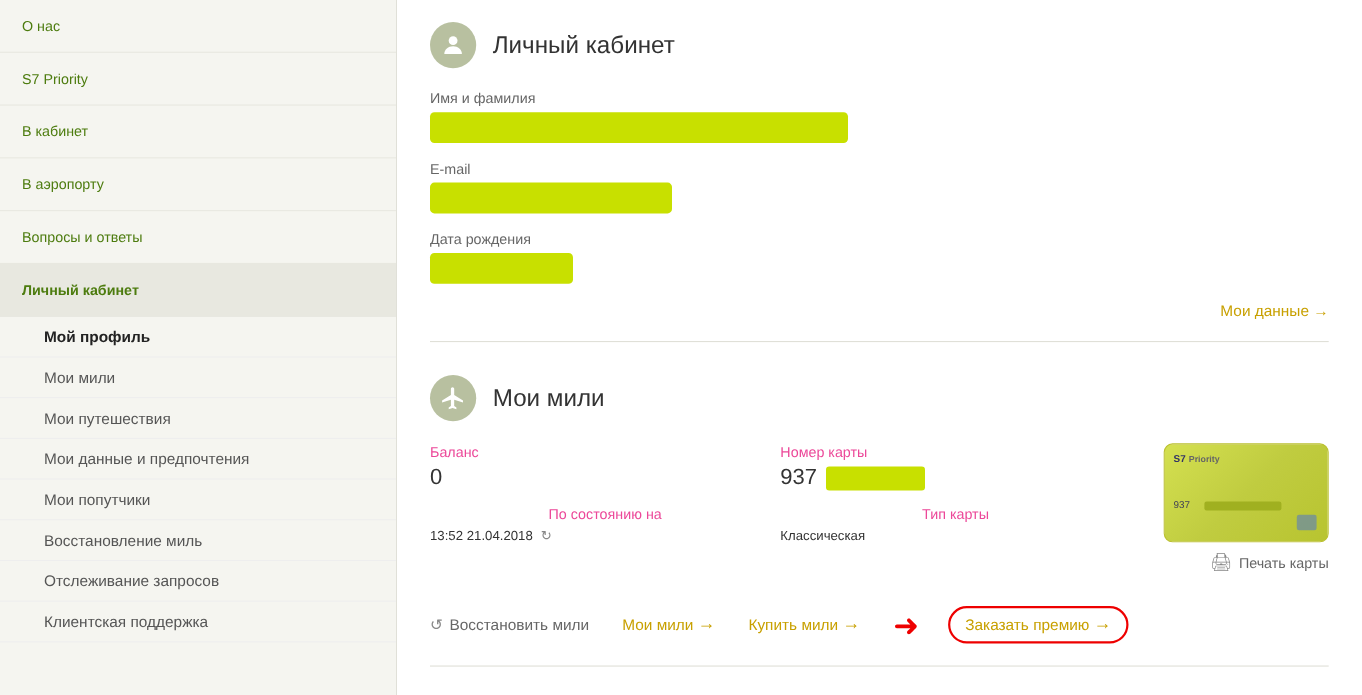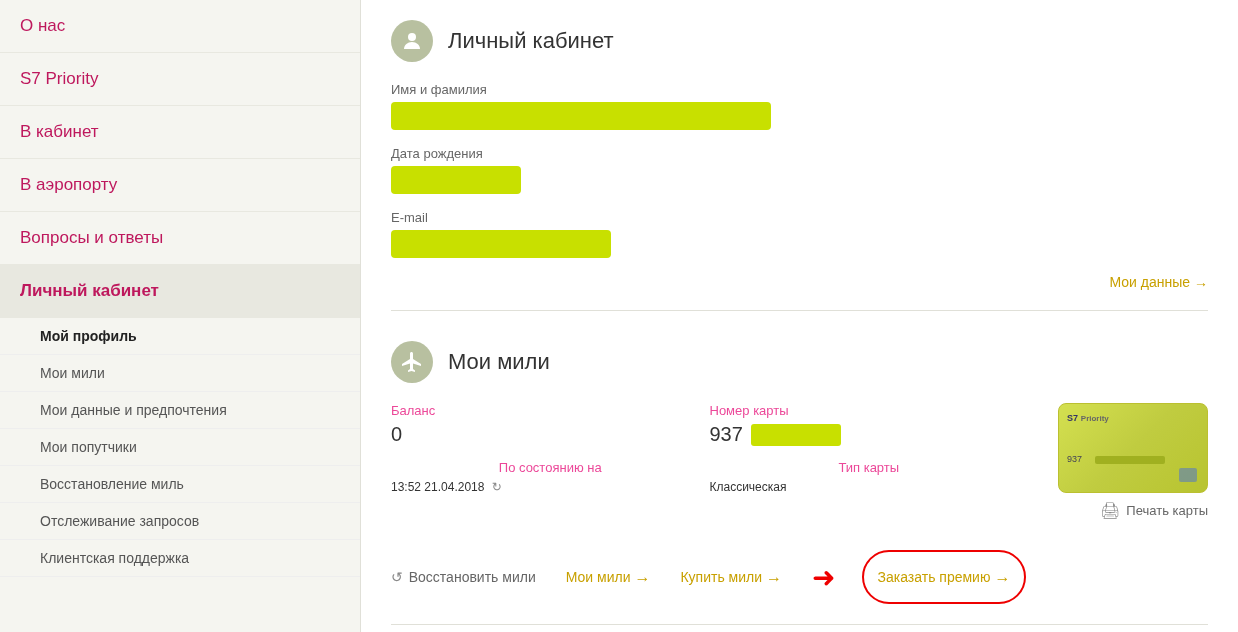--- a/index.html
+++ b/index.html
@@ -10,22 +10,22 @@
       width: 361px;
       min-width: 361px;
       background: #f5f5f0;
       border-right: 1px solid #e0e0d8;
       overflow-y: auto;
     }
     .sidebar-item {
       padding: 16px 20px;
       border-bottom: 1px solid #e8e8e0;
       cursor: pointer;
-      font-size: 17px;
-      color: #be185d;
+      font-size: 13px;
+      color: #4d7c0f;
     }
     .sidebar-item.active {
       background: #e8e8e0;
       font-weight: bold;
     }
     .sidebar-sub {
       padding: 10px 20px 10px 40px;
       border-bottom: 1px solid #eee;
       cursor: pointer;
       font-size: 14px;
@@ -202,21 +202,21 @@
     .highlight-link {
       position: relative;
       color: #c8a000;
       text-decoration: none;
       font-size: 14px;
       display: flex;
       align-items: center;
       gap: 4px;
       border: 2px solid #e00;
       border-radius: 50px;
-      padding: 16px 14px;
+      padding: 6px 14px;
     }
 
     .arrow-indicator {
       position: relative;
       display: flex;
       align-items: center;
     }
     .red-arrow {
       color: #e00;
       font-size: 28px;
@@ -243,20 +243,23 @@
     <span>Вопросы и ответы</span>
   </div>
   <div class="sidebar-item active">
     <span>Личный кабинет</span>
   </div>
   <div class="sidebar-sub bold">
     <span>Мой профиль</span>
   </div>
   <div class="sidebar-sub">
     <span>Мои мили</span>
+  </div>
+  <div class="sidebar-sub">
+    <span>Мои путешествия</span>
   </div>
   <div class="sidebar-sub">
     <span>Мои данные и предпочтения</span>
   </div>
   <div class="sidebar-sub">
     <span>Мои попутчики</span>
   </div>
   <div class="sidebar-sub">
     <span>Восстановление миль</span>
   </div>
@@ -280,27 +283,27 @@
       </div>
       <h2 class="section-title">Личный кабинет</h2>
     </div>
 
     <div class="field-group">
       <div class="field-label">Имя и фамилия</div>
       <div class="field-value-bar wide"></div>
     </div>
 
     <div class="field-group">
+      <div class="field-label">E-mail</div>
+      <div class="field-value-bar medium"></div>
+    </div>
+
+    <div class="field-group">
       <div class="field-label">Дата рождения</div>
       <div class="field-value-bar short"></div>
-    </div>
-
-    <div class="field-group">
-      <div class="field-label">E-mail</div>
-      <div class="field-value-bar medium"></div>
     </div>
 
     <div class="my-data-link">
       <a href="#">
         <span>Мои данные</span>
         <span>→</span>
       </a>
     </div>
   </div>
 

